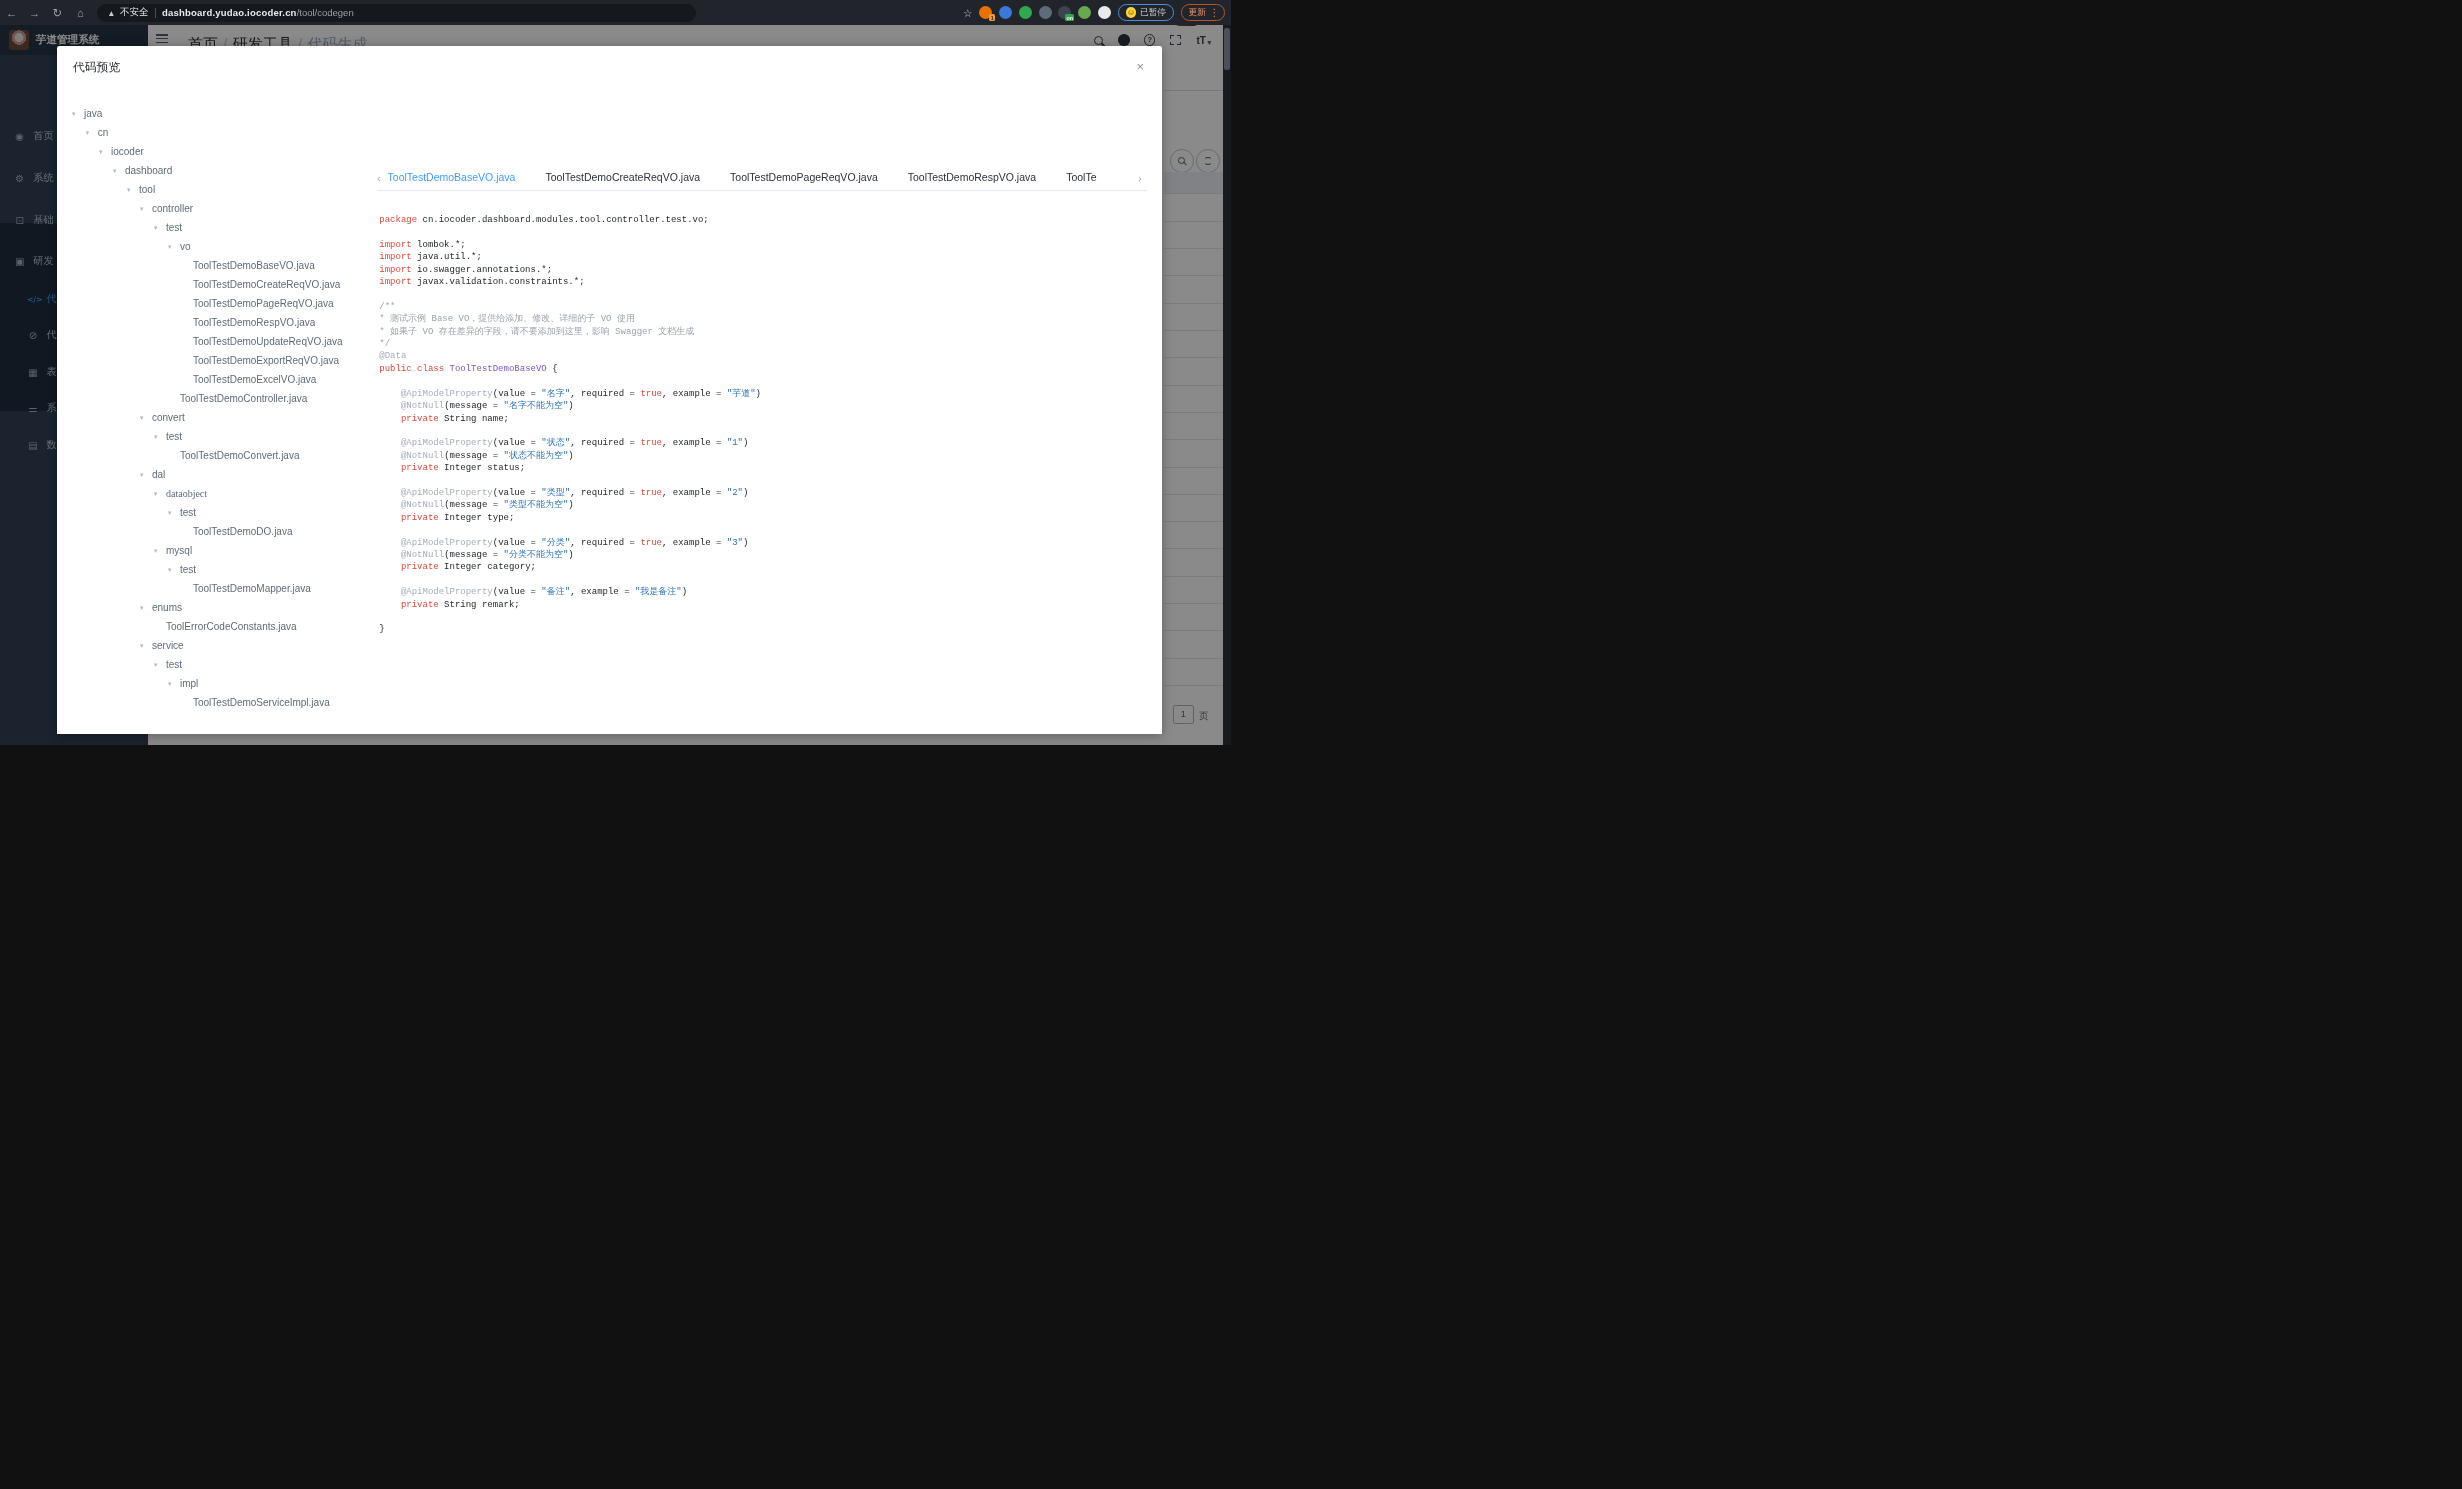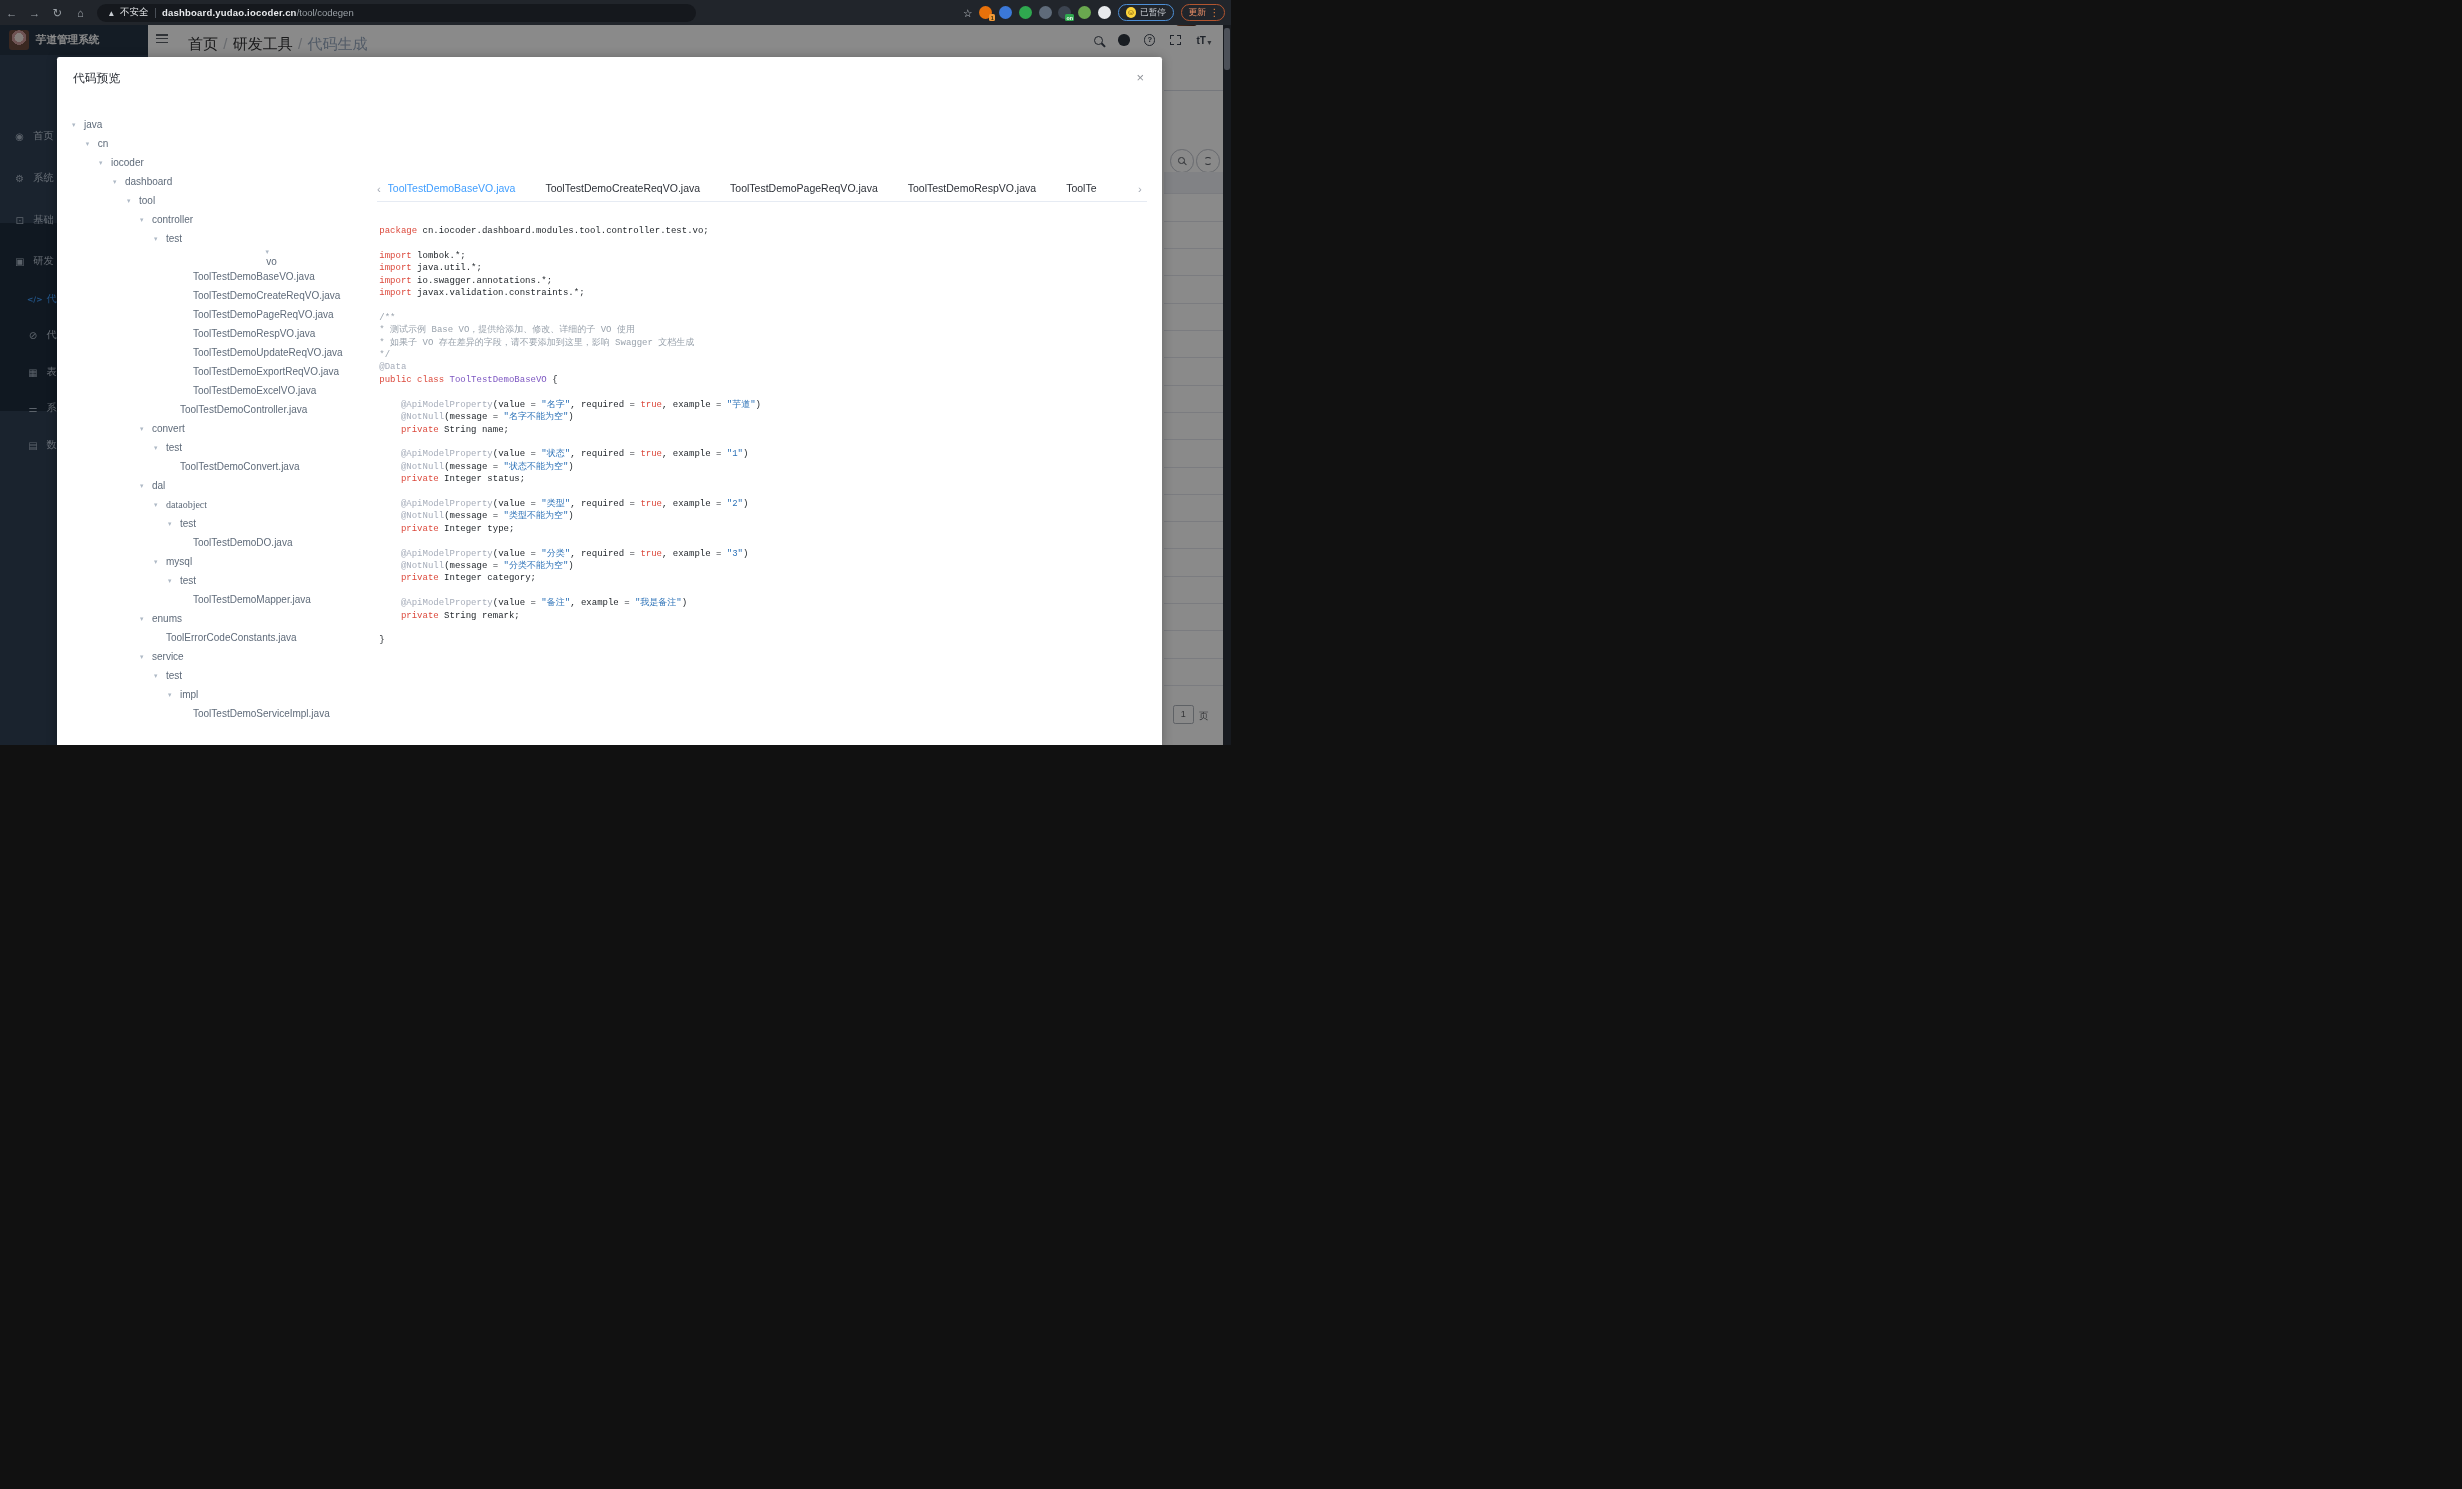--- a/index.html
+++ b/index.html
@@ -73,21 +73,21 @@
   .pglab { position:absolute; left:1199px; top:710px; font-size:9.5px; color:#606266; z-index:1; }
 
   
   .scrollbar { position:absolute; right:0; top:25px; width:8.3px; bottom:0; background:#171a1f; z-index:60; }
   .thumb { position:absolute; left:1.5px; top:3px; width:5.3px; height:42px; background:#4c5058; border-radius:2.3px; }
 
   
   .overlay { position:absolute; left:0; top:25px; width:1231px; height:720px; background:rgba(0,0,0,0.46); z-index:50; }
 
   
-  .modal { position:absolute; left:57px; top:57px; width:1105px; height:688px; background:#fff; border-radius:2.3px 2.3px 0 0; box-shadow:0 1.5px 10.6px rgba(0,0,0,.3); z-index:100; }
+  .modal { position:absolute; left:57px; top:46px; width:1105px; height:688px; background:#fff; border-radius:2.3px 2.3px 0 0; box-shadow:0 1.5px 10.6px rgba(0,0,0,.3); z-index:100; }
   .modal-title { position:absolute; left:16px; top:14.4px; font-size:11.8px; color:#2d3138; }
   .modal-close { position:absolute; right:18px; top:13.7px; color:#909399; font-size:13px; cursor:pointer; line-height:1; }
 
   
   .tree { position:absolute; left:15px; top:58px; width:303px; bottom:0; overflow:hidden; }
   .trow { height:19px; display:flex; align-items:center; font-size:10px; color:#5f6b7a; cursor:pointer; white-space:nowrap; }
   .trow .caret { width:12px; font-size:6.8px; color:#aeb9c6; text-align:left; flex:none; }
 
   
   .codepanel { position:absolute; left:320px; top:58px; right:15px; bottom:0; }
@@ -296,21 +296,21 @@
           <span>tool</span>
         </div>
         <div class="trow" style="padding-left: 68px;">
           <span class="caret">▾</span>
           <span>controller</span>
         </div>
         <div class="trow" style="padding-left: 82px;">
           <span class="caret">▾</span>
           <span>test</span>
         </div>
-        <div class="trow" style="padding-left: 96px; flex-direction: column;">
+        <div class="trow" style="padding-left: 96px;">
           <span class="caret">▾</span>
           <span>vo</span>
         </div>
         <div class="trow" style="padding-left: 109px;">
           <span class="caret"></span>
           <span>ToolTestDemoBaseVO.java</span>
         </div>
         <div class="trow" style="padding-left: 109px;">
           <span class="caret"></span>
           <span>ToolTestDemoCreateReqVO.java</span>

